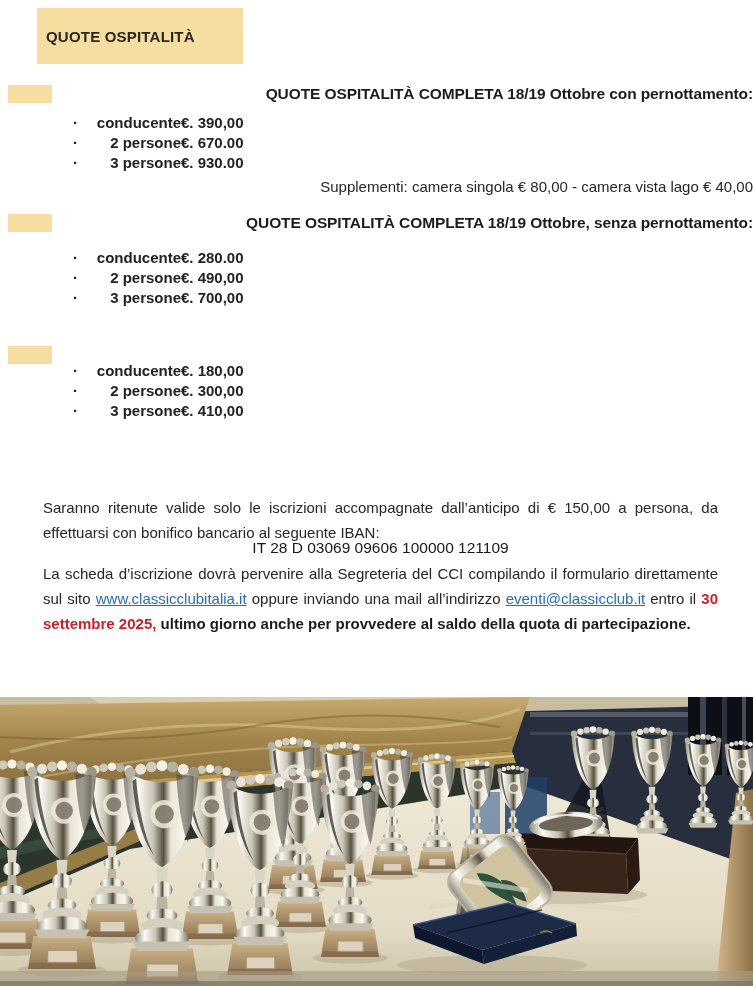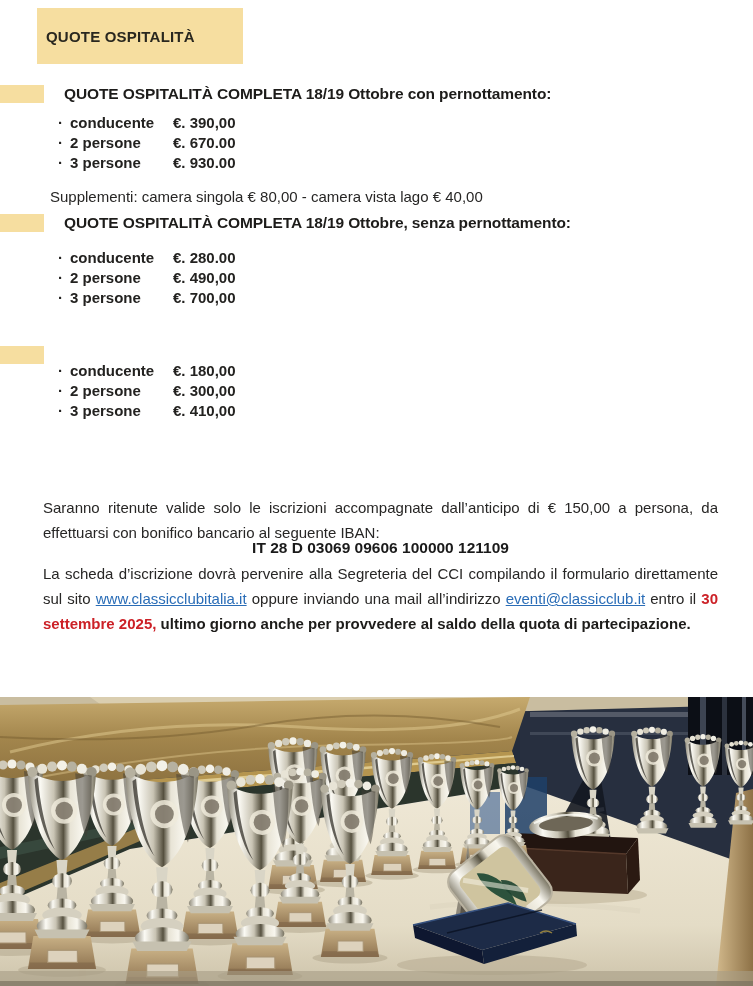--- a/index.html
+++ b/index.html
@@ -7,34 +7,34 @@
     position:relative; width:753px; height:986px; overflow:hidden;
     background:#ffffff; color:var(--text,#272625);
     font-family:"Liberation Sans", sans-serif;
   }
   .title-box{
     position:absolute; left:37px; top:8px; width:206px; height:56px;
     background:var(--accent,#f6dea0);
     display:flex; align-items:center; box-sizing:border-box; padding-left:9px;
     font-weight:bold; font-size:15px; letter-spacing:.2px; color:#29271f;
   }
-  .section{position:absolute; left:0; right:0;}
+  .section{position:absolute; left:8px; right:0;text-align:right;}
   .s1{top:84px}.s2{top:213px}.s3{top:345px}
   .accent-bar{position:absolute; left:0; top:1px; width:44px; height:18px; background:var(--accent,#f6dea0);}
   .section h2{margin:0 0 0 64px; font-size:15.5px; line-height:19px; font-weight:bold; color:#1d1c1a; letter-spacing:-.1px;}
   .items{margin-left:58px;}
   .s1 .items{margin-top:10px}
   .s2 .items,.s3 .items{margin-top:16px}
   .item{display:flex; font-weight:bold; font-size:15px; line-height:20px; color:#232220;}
   .item .bullet{width:12px;}
   .item .label{width:103px;}
-  .note{margin:14px 0 0 50px; font-size:15px; line-height:20px;}
+  .note{margin:4px 0 0 50px; font-size:15px; line-height:20px;}
   .para{position:absolute; left:43px; width:675px; font-size:15px; line-height:25px; text-align:justify;}
   .p1{top:480px;}
-  .iban{position:absolute; left:43px; top:523px; width:675px; text-align:center; font-weight:bold; font-size:15.5px; color:#1a1a1a;}
+  .iban{position:absolute; left:43px; top:523px; width:675px; text-align:center; font-weight:normal; font-size:15.5px; color:#1a1a1a;}
   .p2{top:561px;}
   .p2 p{margin:0;}
   a.doclink{color:var(--link,#2a6db7); text-decoration:underline; cursor:pointer;}
   .deadline{color:var(--deadline,#cc2127); font-weight:bold;}
   .boldtail{font-weight:bold; color:#1d1c1a;margin-top:10px;}
   .photo{position:absolute; left:0; top:697px; width:753px; height:289px;}
   .photo svg{display:block;}
 </style>
 </head>
 <body>

